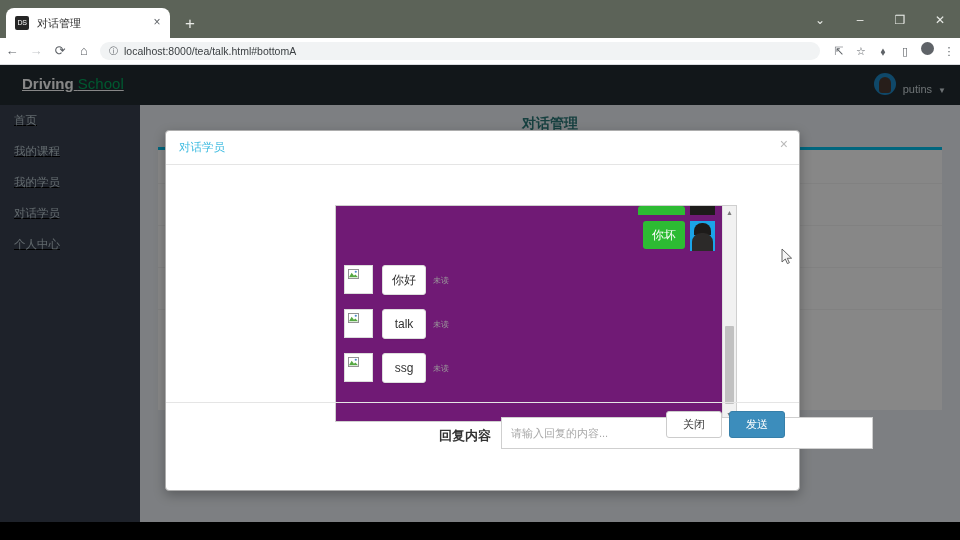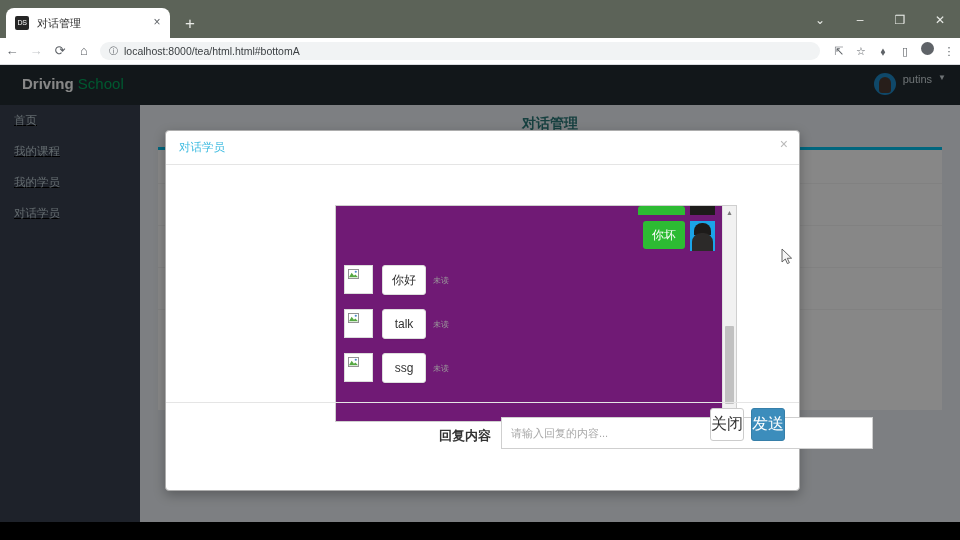--- a/index.html
+++ b/index.html
@@ -79,24 +79,25 @@
     position: absolute; left: 0; top: 65px; width: 960px; height: 457px;
     background: #ecf0f5; overflow: hidden;
   }
   .brandbar {
     position: absolute; left: 0; top: 0; width: 960px; height: 40px;
     background: #222d32;
   }
   .brandbar .logo {
     position: absolute; left: 22px; top: 10px; font-size: 15px; font-weight: bold;
     color: #ffffff;
+    text-decoration: underline;
   }
   .brandbar .logo .accent { color: #00a65a; font-weight: normal; }
   .brandbar .user {
-    position: absolute; right: 14px; top: 8px; display: flex; align-items: flex-start;
+    position: absolute; right: 14px; top: 8px; display: flex; align-items: flex-end;
     color: #cfd8dc; font-size: 11px;
   }
   .brandbar .user .ava {
     width: 22px; height: 22px; border-radius: 50%; background: #1e88c7;
     margin-right: 7px; position: relative; overflow: hidden;
   }
   .brandbar .user .ava::after {
     content: ""; position: absolute; left: 5px; top: 4px; width: 12px; height: 16px;
     background: #4a3a32; border-radius: 6px 6px 3px 3px;
   }
@@ -234,21 +235,21 @@
     font-family: "Liberation Sans", "DejaVu Sans", sans-serif;
   }
   .reply-input::placeholder { color: #a8a8a8; }
 
   .modal-footer {
     position: absolute; left: 0; bottom: 0; width: 100%; height: 44px;
     border-top: 1px solid #e5e5e5; box-sizing: border-box;
     display: flex; justify-content: flex-end; align-items: center; padding-right: 14px;
   }
   .btn {
-    font-size: 16px; padding: 5px 0; border-radius: 3px; cursor: pointer;
+    font-size: 11px; padding: 5px 16px; border-radius: 3px; cursor: pointer;
     margin-left: 7px; font-family: inherit;
   }
   .btn-default { background: #fff; color: #333; border: 1px solid #ccc; }
   .btn-primary { background: #3c8dbc; color: #fff; border: 1px solid #367fa9; }
 
   .cursor {
     position: absolute; left: 781px; top: 183px; width: 12px; height: 17px;
     pointer-events: none;
   }
   .letterbox-bottom {
@@ -277,21 +278,21 @@
     </div>
   </div>
 
   <div class="toolbar">
     <div class="nav-ico">←</div>
     <div class="nav-ico disabled">→</div>
     <div class="nav-ico">⟳</div>
     <div class="nav-ico">⌂</div>
     <div class="omnibox">
       <span class="info-ico">ⓘ</span>
-      <span class="url">localhost:8000/tea/html.html#bottomA</span>
+      <span class="url">localhost:8000/tea/talk.html#bottomA</span>
     </div>
     <div class="tb-ico">⇱</div>
     <div class="tb-ico">☆</div>
     <div class="tb-ico">⬧</div>
     <div class="tb-ico">▯</div>
     <div class="tb-ico avatar-ico"><i></i></div>
     <div class="tb-ico">⋮</div>
   </div>
 
   <div class="page">
@@ -306,20 +307,21 @@
         <span>putins</span>
         <span class="caret">▼</span>
       </div>
     </div>
 
     <div class="sidebar">
       <div class="side-item">首页</div>
       <div class="side-item">我的课程</div>
       <div class="side-item">我的学员</div>
       <div class="side-item">对话学员</div>
+      <div class="side-item">个人中心</div>
     </div>
 
     <div class="content">
       <div class="page-head">对话管理</div>
       <div class="table-card">
         <table>
           <thead>
             <tr>
               <th>学员</th>
               <th>回复</th>

